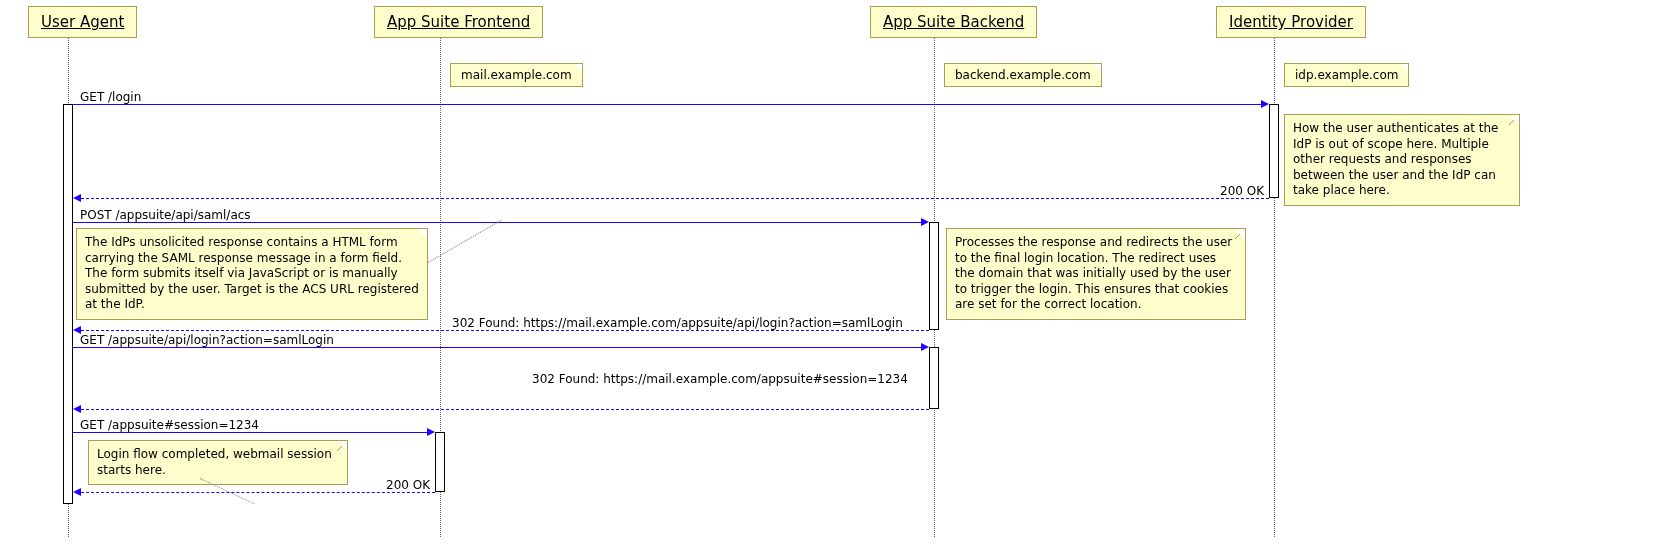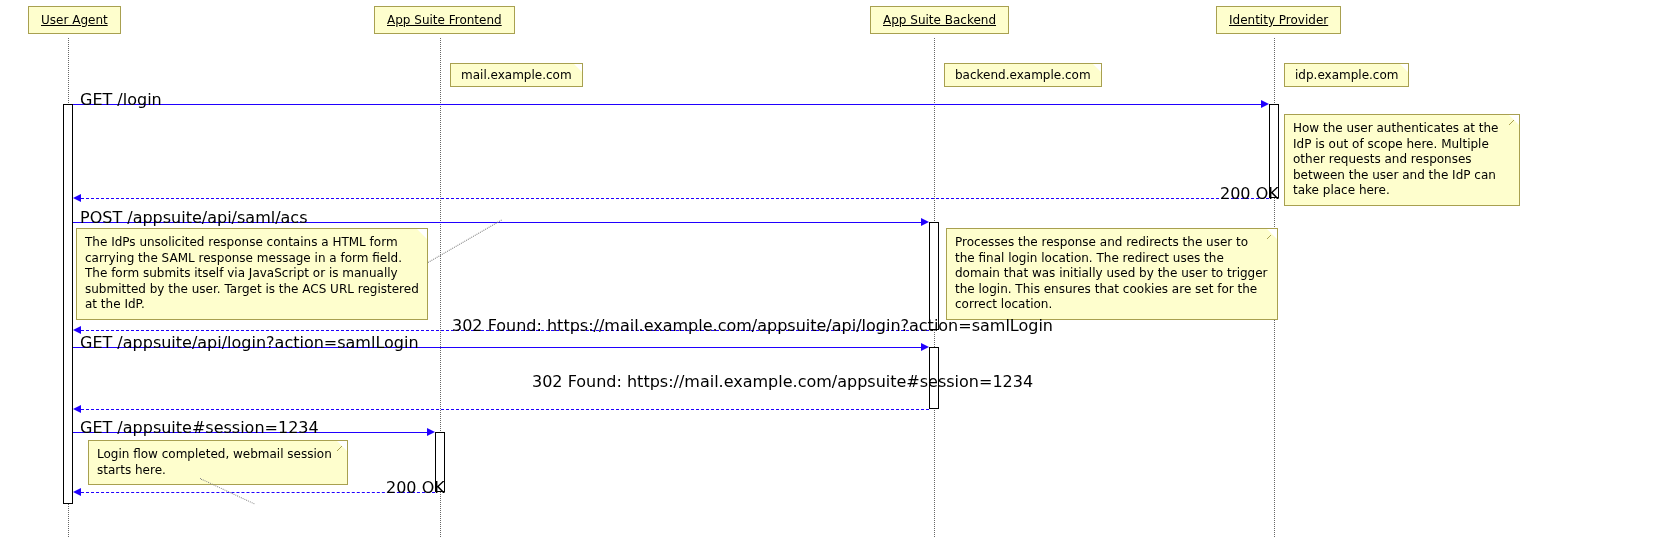--- a/index.html
+++ b/index.html
@@ -24,21 +24,21 @@
   }
   .participant {
     position: absolute;
     top: 6px;
     background: #fefecd;
     border: 1px solid #a8a050;
     padding: 6px 12px;
     text-align: center;
     text-decoration: underline;
     white-space: nowrap;
-    font-size: 12px;
+    font-size: 15px;
   }
   .activation {
     position: absolute;
     width: 10px;
     background: #ffffff;
     border: 1px solid #000;
     box-sizing: border-box;
   }
   .msg {
     position: absolute;
@@ -66,21 +66,21 @@
     border-left: 8px solid #2000ff;
   }
   .msg.left .arrow {
     left: 0;
     border-right: 8px solid #2000ff;
   }
   .msg.left .line { left: 8px; right: 0; }
   .msg-label {
     position: absolute;
     white-space: nowrap;
-    font-size: 16px;
+    font-size: 12px;
     background: transparent;
     padding: 0 2px;
   }
   .note {
     position: absolute;
     background: #fefecd;
     border: 1px solid #a8a050;
     padding: 6px 8px 6px 8px;
     font-size: 12px;
     line-height: 1.3;
@@ -167,21 +167,21 @@
 <div class="msg solid right" style="left:73px; top:222px; width:856px">
   <div class="line"></div>
       <div class="arrow"></div>
 </div>
 <div class="msg-label" style="left:78px; top:208px">POST /appsuite/api/saml/acs</div>
 
 <div class="note" style="left:76px; top:228px; width:352px">The IdPs unsolicited response contains a HTML form carrying the SAML response message in a form field. The form submits itself via JavaScript or is manually submitted by the user. Target is the ACS URL registered at the IdP.</div>
 
 <div class="note-anchor" style="left:428px; top:262px; width:85px; transform:rotate(-30deg)"></div>
 
-<div class="note" style="left:946px; top:228px; width:332px">Processes the response and redirects the user to the final login location. The redirect uses the domain that was initially used by the user to trigger the login. This ensures that cookies are set for the correct location.</div>
+<div class="note" style="left:946px; top:228px; width:300px">Processes the response and redirects the user to the final login location. The redirect uses the domain that was initially used by the user to trigger the login. This ensures that cookies are set for the correct location.</div>
 
 <div class="msg dashed left" style="left:73px; top:330px; width:856px">
   <div class="line"></div>
       <div class="arrow"></div>
 </div>
 <div class="msg-label" style="left:450px; top:316px">302 Found: https://mail.example.com/appsuite/api/login?action=samlLogin</div>
 
 <div class="msg solid right" style="left:73px; top:347px; width:856px">
   <div class="line"></div>
       <div class="arrow"></div>

